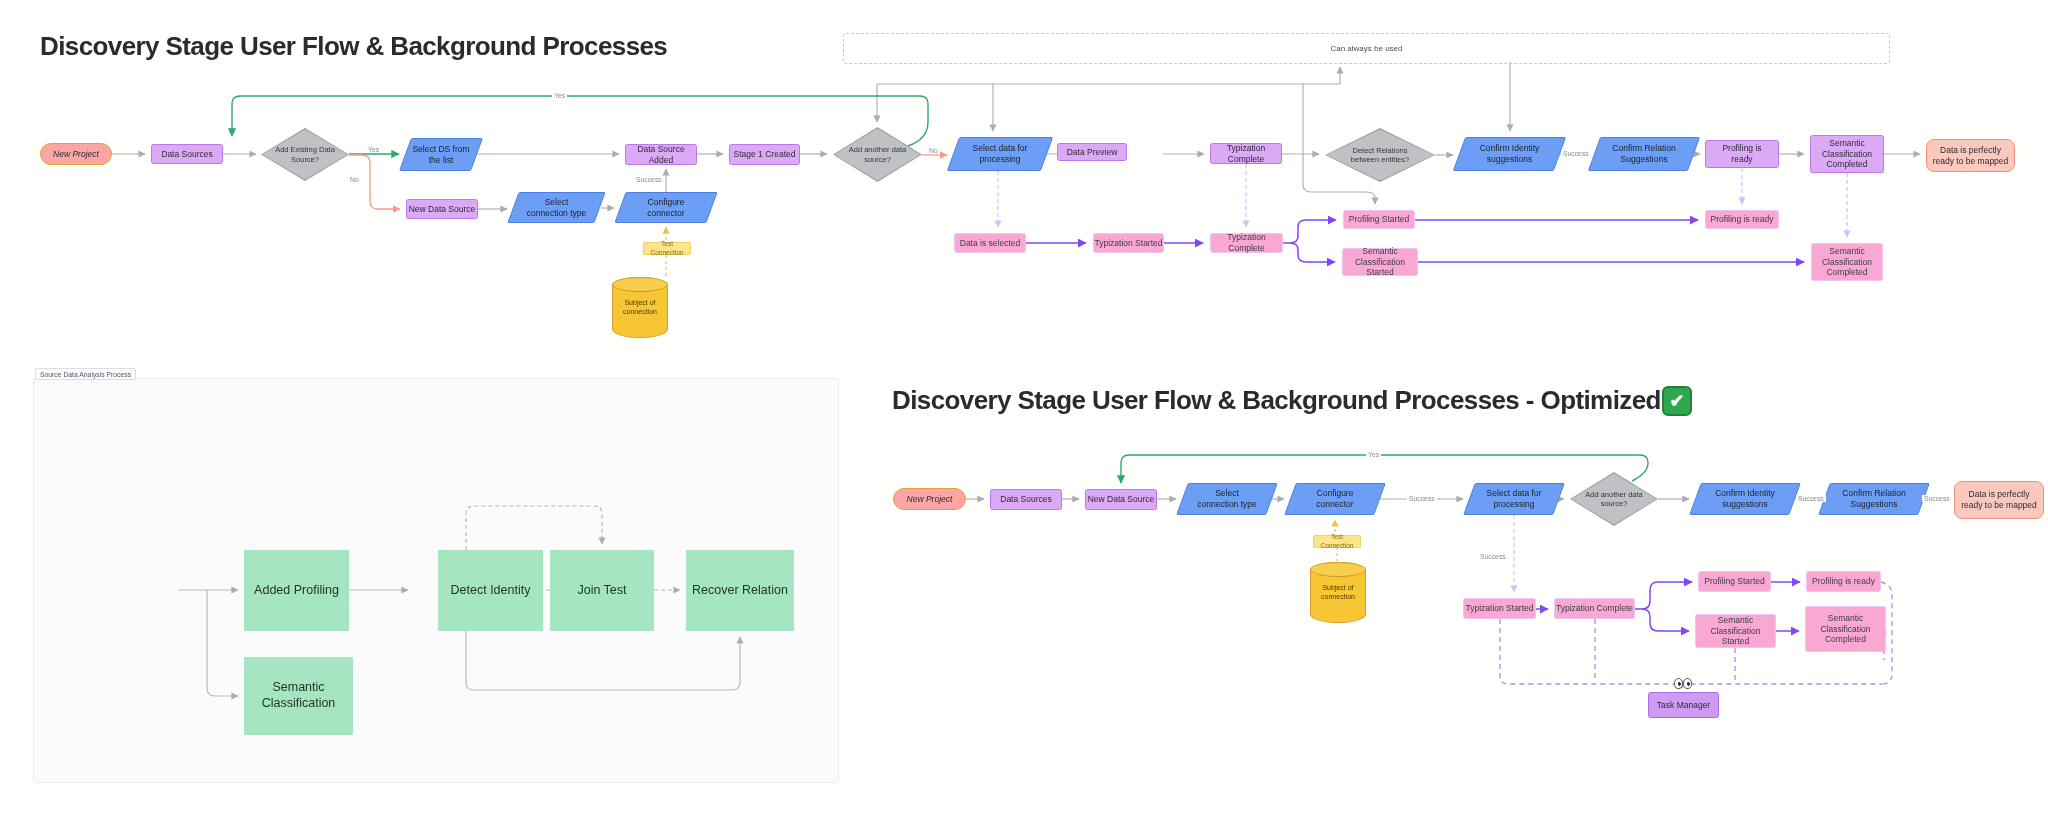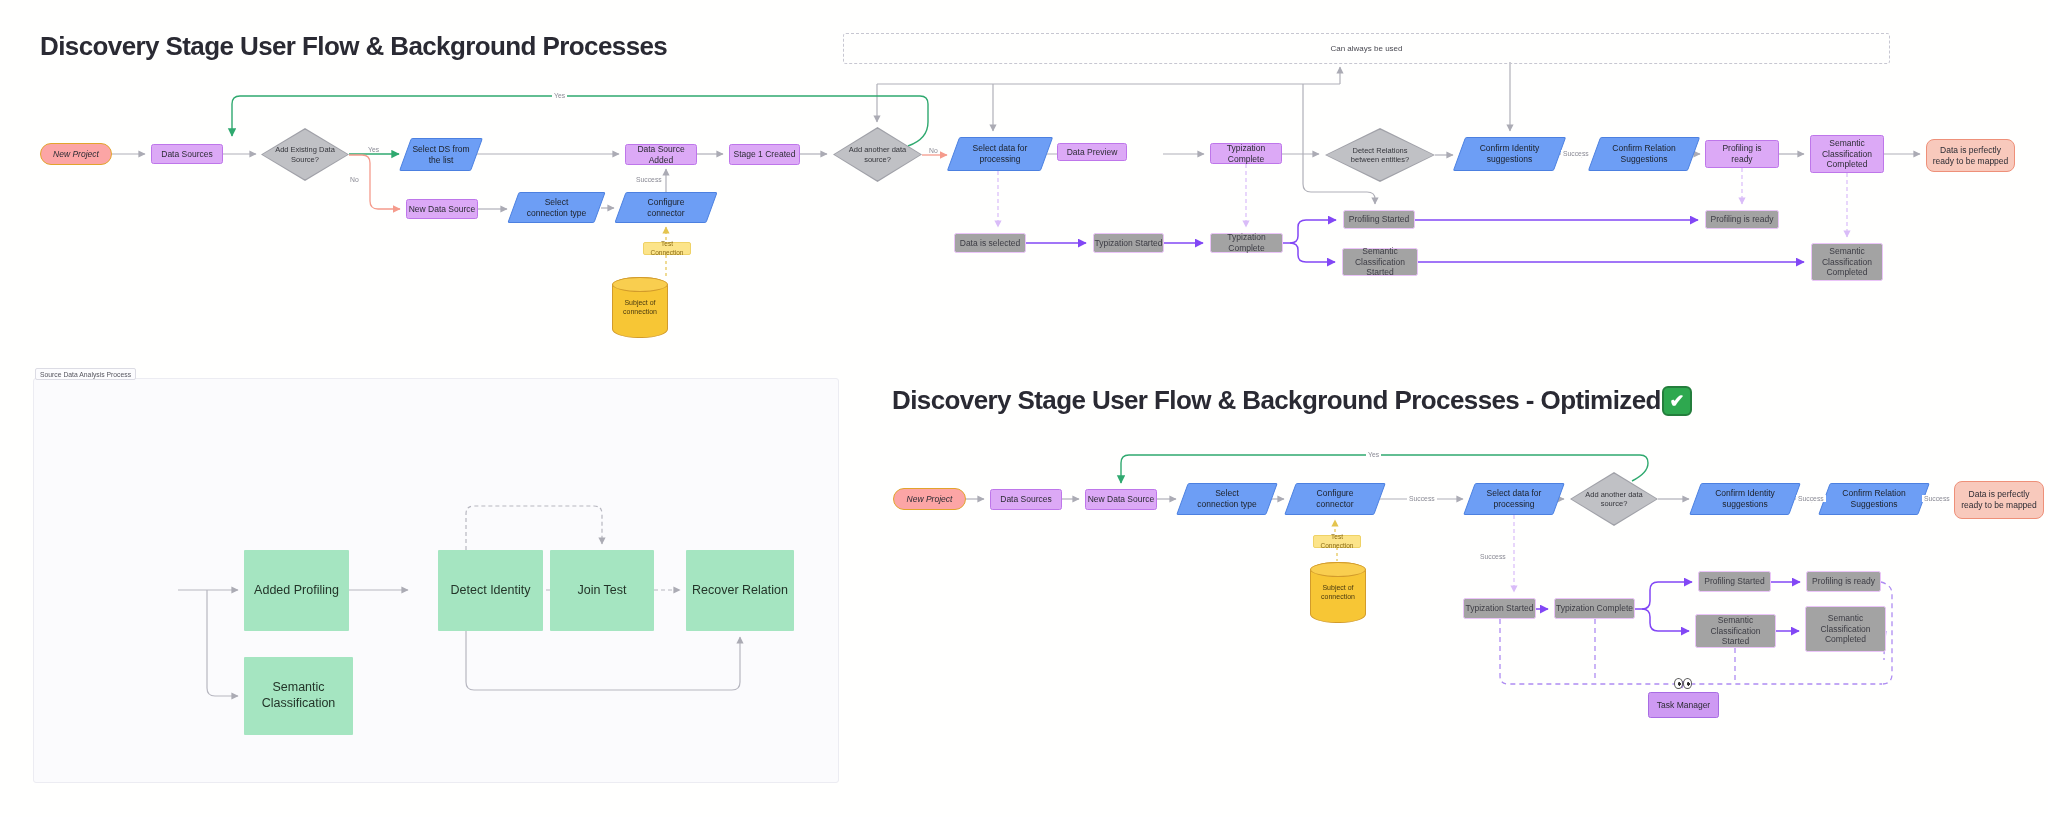--- a/index.html
+++ b/index.html
@@ -2,21 +2,21 @@
 <html><head>
 <meta charset="utf-8">
 <style>
   html,body{margin:0;padding:0;background:#fff;}
   #board{position:relative;width:2048px;height:817px;background:#fffffe;overflow:hidden;font-family:"Liberation Sans",sans-serif;}
   svg.wires{position:absolute;left:0;top:0;z-index:1;pointer-events:none;}
   .n{position:absolute;box-sizing:border-box;display:flex;align-items:center;justify-content:center;text-align:center;
      font-size:8.5px;line-height:1.25;color:#2c2c34;z-index:2;}
   .rp{background:#DCA9F6;border:1px solid #BE76EA;border-radius:2.5px;}
   .rp2{background:#CE9AF3;border:1px solid #A86CE3;border-radius:2.5px;}
-  .ro{background:#a3a3a3;border:1px solid #EBC4F9;border-radius:2.5px;color:#3c3c44;}
+  .ro{background:#f9a8d4;border:1px solid #EBC4F9;border-radius:2.5px;color:#3c3c44;}
   .pillY{background:#fca5a5;border:1.2px solid #E2A42C;border-radius:11px;font-style:italic;}
   .pillP{background:#F8C9BC;border:1.2px solid #EE9079;border-radius:8px;}
   .para{background:none;border:none;color:#1c2027;}
   .para .bg{position:absolute;inset:0;transform:skewX(-20deg);background:#6D9EF5;border:1px solid #4C80E0;border-radius:2px;z-index:0;}
   .para span{position:relative;z-index:1;}
   .dia{background:#A0A1A8;clip-path:polygon(50% 0,100% 50%,50% 100%,0 50%);font-size:7.5px;color:#35363c;}
   .dia::before{content:"";position:absolute;inset:1.6px;clip-path:polygon(50% 0,100% 50%,50% 100%,0 50%);background:#C0C1C5;}
   .dia span{position:relative;z-index:1;}
   .green{background:#A5E5C1;font-size:12.5px;color:#233529;border-radius:1px;}
   .tagY{background:#FCE489;border:1px solid #EFD266;border-radius:2px;font-size:6.5px;color:#8A6B15;z-index:3;}

